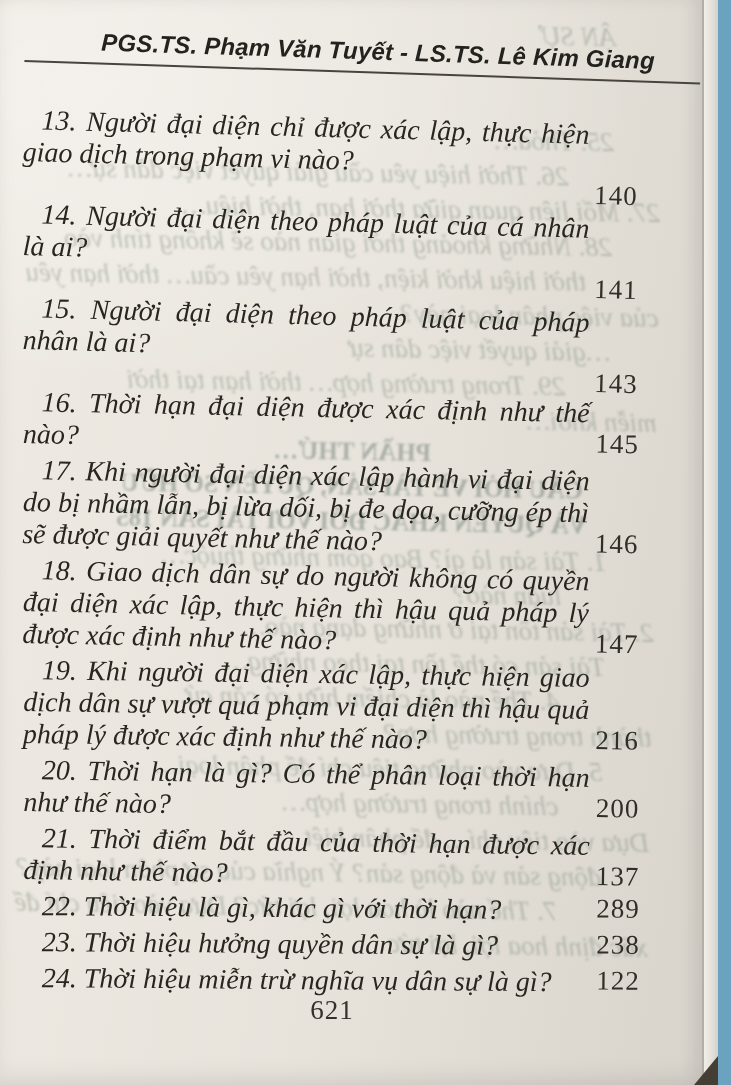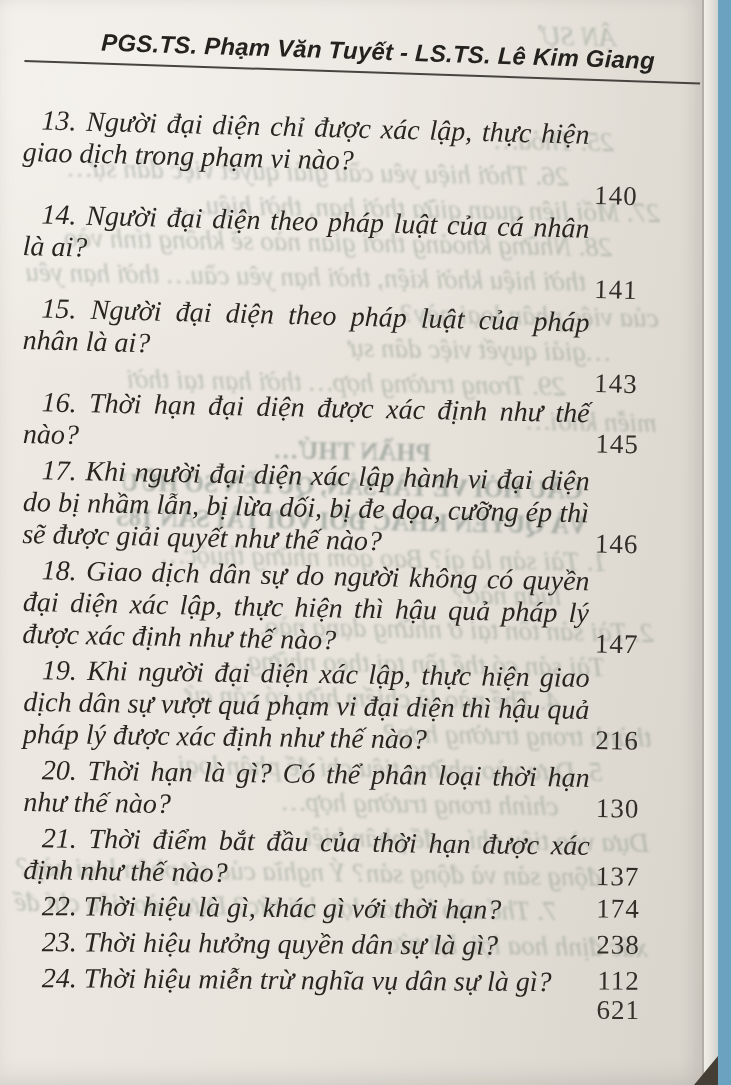--- a/index.html
+++ b/index.html
@@ -68,21 +68,21 @@
   .toc-entry:nth-child(n+10){transform:rotate(0.45deg);}
   .toc-entry .q{margin:0 50px 0 0;text-align:justify;text-indent:18px;}
   .toc-entry .pg{
     position:absolute;right:0;bottom:2px;
     font-style:normal;font-size:27px;color:var(--ink-num);letter-spacing:1px;
   }
   .toc-entry.own{padding-bottom:26px;}
   .toc-entry.own .pg{bottom:-2px;}
   
   .footer{
-    position:absolute;left:24px;top:995px;width:616px;text-align:right;
+    position:absolute;left:24px;top:995px;width:616px;text-align:center;
     font-size:27px;color:#35322c;letter-spacing:1px;
   }
 </style>
 </head>
 <body>
 
 <div class="page">
   <div class="ghosts">
   <div class="ghost-line"><span>ẬN SỰ</span></div>
 
@@ -175,41 +175,41 @@
     <span class="pg">147</span>
   </div>
 
   <div class="toc-entry">
     <p class="q">19. Khi người đại diện xác lập, thực hiện giao dịch dân sự vượt quá phạm vi đại diện thì hậu quả pháp lý được xác định như thế nào?</p>
     <span class="pg">216</span>
   </div>
 
   <div class="toc-entry">
     <p class="q">20. Thời hạn là gì? Có thể phân loại thời hạn như thế nào?</p>
-    <span class="pg">130</span>
+    <span class="pg">200</span>
   </div>
 
   <div class="toc-entry">
     <p class="q">21. Thời điểm bắt đầu của thời hạn được xác định như thế nào?</p>
     <span class="pg">137</span>
   </div>
 
   <div class="toc-entry">
     <p class="q">22. Thời hiệu là gì, khác gì với thời hạn?</p>
-    <span class="pg">174</span>
+    <span class="pg">289</span>
   </div>
 
   <div class="toc-entry">
     <p class="q">23. Thời hiệu hưởng quyền dân sự là gì?</p>
     <span class="pg">238</span>
   </div>
 
   <div class="toc-entry">
     <p class="q">24. Thời hiệu miễn trừ nghĩa vụ dân sự là gì?</p>
-    <span class="pg">112</span>
+    <span class="pg">122</span>
   </div>
 </div>
 
   <div class="footer">621</div>
 </div>
 
 <div class="fore-edge"></div>
 <div class="corner-shadow"></div>
 
 </body></html>

